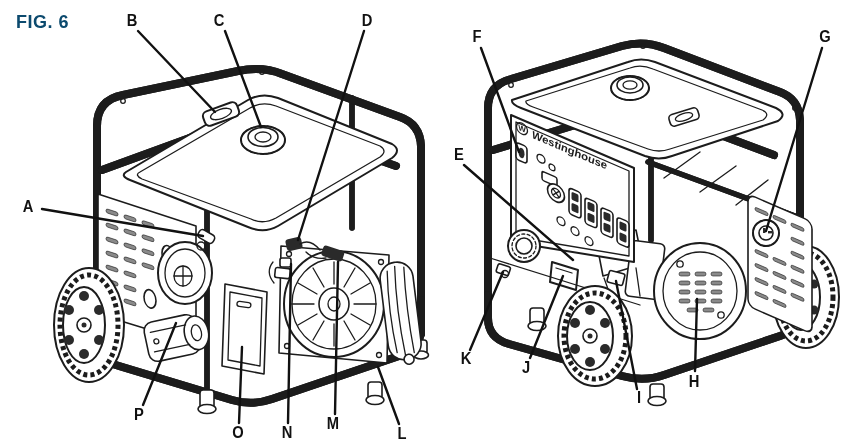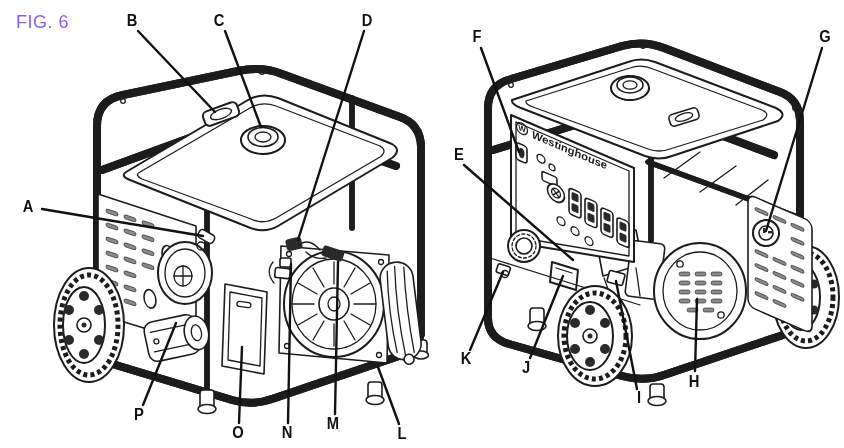--- a/index.html
+++ b/index.html
@@ -1,19 +1,19 @@
 <!DOCTYPE html>
 <html><head>
 <meta charset="utf-8">
 <style>
   html,body{margin:0;padding:0;background:#fff;}
   .stage{position:relative;width:844px;height:448px;background:#fff;overflow:hidden;
          font-family:"Liberation Sans",sans-serif;}
-  .fig-label{position:absolute;left:16px;top:12px;font-size:18px;font-weight:normal;
-             color:#8b5cf6;letter-spacing:0.5px;}
+  .fig-label{position:absolute;left:16px;top:12px;font-size:18px;font-weight:bold;
+             color:#0c4a6e;letter-spacing:0.5px;}
   .callout{position:absolute;transform:translate(-50%,-50%) scaleX(.92);
            font-size:16px;font-weight:bold;color:#111;line-height:1;}
   svg.art{position:absolute;left:0;top:0;}
   
   .ln{fill:none;stroke:#1c1c1c;stroke-width:1.3;stroke-linecap:round;stroke-linejoin:round;}
   .ln2{fill:none;stroke:#1c1c1c;stroke-width:2;stroke-linecap:round;stroke-linejoin:round;}
   .fw{fill:#fff;stroke:#1c1c1c;stroke-width:1.6;stroke-linejoin:round;}
   .fw2{fill:#fff;stroke:#1c1c1c;stroke-width:2;stroke-linejoin:round;}
   .dk{fill:#2a2a2a;stroke:none;}
   .slot{fill:#8a8a8a;stroke:#1c1c1c;stroke-width:.6;}

